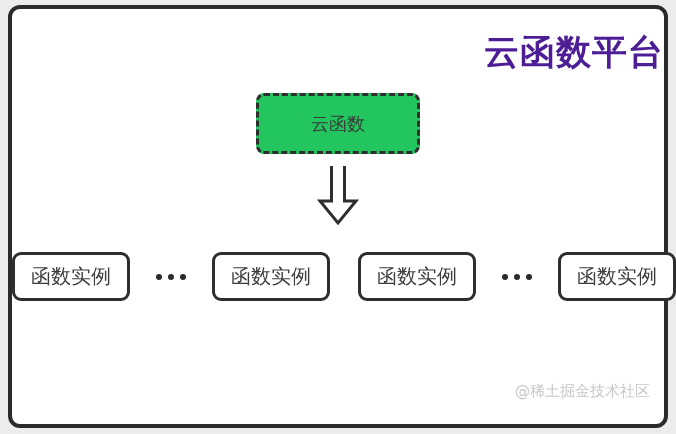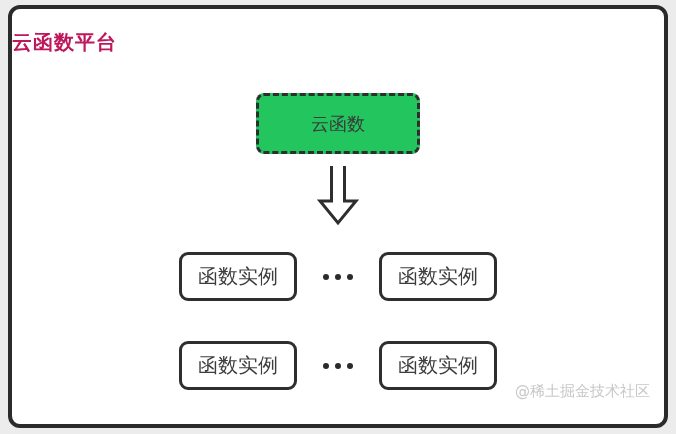--- a/index.html
+++ b/index.html
@@ -22,24 +22,24 @@
     height: 415px;
     background: #ffffff;
     border: 4px solid #2b2b2b;
     border-radius: 12px;
   }
   .diagram-title {
     position: absolute;
     top: 20px;
     left: 0;
     width: 100%;
-    text-align: left;
-    font-size: 20px;
+    text-align: right;
+    font-size: 35px;
     font-weight: bold;
-    color: #be185d;
+    color: #4c1d95;
     letter-spacing: 1px;
   }
   .root-node {
     position: absolute;
     top: 84px;
     left: 50%;
     transform: translateX(-50%);
     width: 158px;
     height: 55px;
     border: 3px dashed #2e2e2e;
@@ -58,23 +58,23 @@
     transform: translateX(-50%);
     width: 44px;
     height: 60px;
   }
   .instance-grid {
     position: absolute;
     top: 243px;
     left: 0;
     width: 100%;
     display: flex;
-    flex-direction: column;
+    flex-direction: row;
     align-items: center;
-    gap: 40px;
+    gap: 28px;
   }
   .instance-row {
     display: flex;
     align-items: center;
     gap: 26px;
   }
   .instance-node {
     width: 112px;
     height: 43px;
     border: 3px solid #2e2e2e;

